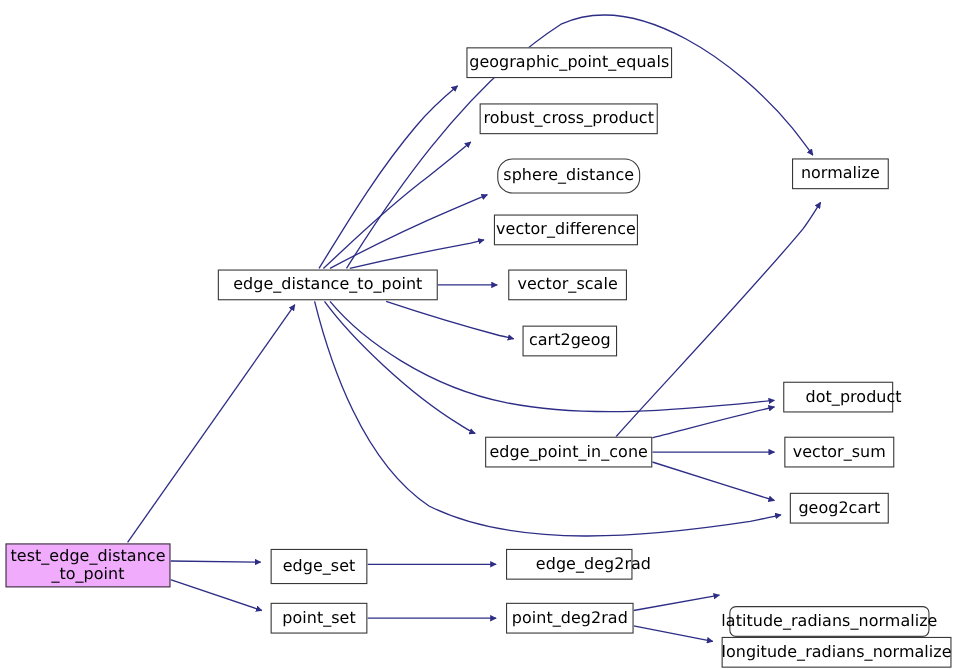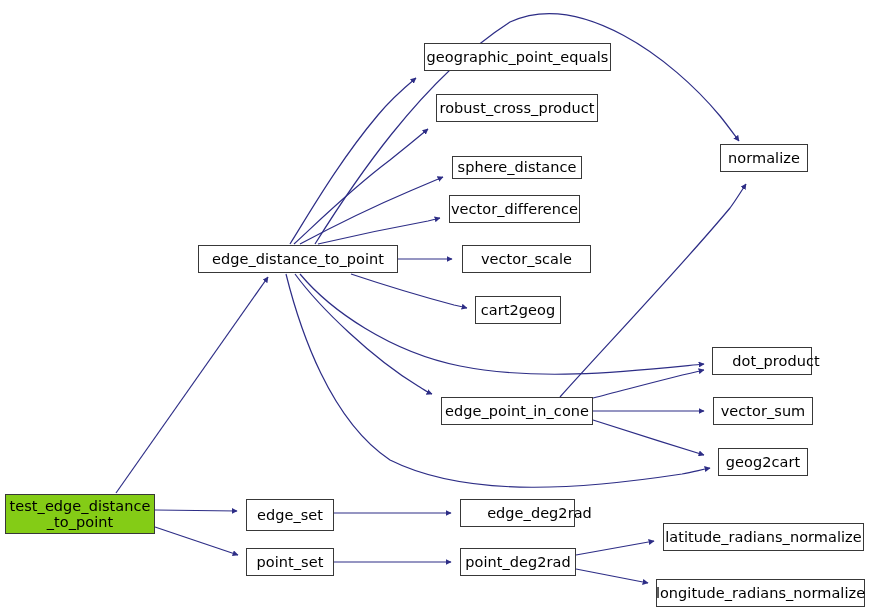--- a/index.html
+++ b/index.html
@@ -34,21 +34,21 @@
     font-size: 14.5px;
     line-height: 1.12;
     display: flex;
     align-items: center;
     justify-content: center;
     text-align: center;
     white-space: pre;
     letter-spacing: 0.05px;
   }
   .node.current {
-    background: #84cc16;
+    background: #f0abfc;
     border: 1px solid #383838;
   }
   .node-label {
     display: block;
   }
 </style>
 </head>
 <body>
 
 <div id="canvas">
@@ -83,27 +83,27 @@
       </g>
   </svg>
   <div id="node-layer">
       <div class="node current" style="left: 5px; top: 494px; width: 150px; height: 40px;"><span class="node-label">test_edge_distance
 _to_point</span></div>
       <div class="node" style="left: 246px; top: 499px; width: 88px; height: 32px;"><span class="node-label">edge_set</span></div>
       <div class="node" style="left: 246px; top: 548px; width: 88px; height: 28px;"><span class="node-label">point_set</span></div>
       <div class="node" style="left: 198px; top: 245px; width: 200px; height: 28px;"><span class="node-label">edge_distance_to_point</span></div>
       <div class="node" style="left: 424px; top: 43px; width: 187px; height: 28px;"><span class="node-label">geographic_point_equals</span></div>
       <div class="node" style="left: 436px; top: 94px; width: 162px; height: 28px;"><span class="node-label">robust_cross_product</span></div>
-      <div class="node" style="left: 452px; top: 156px; width: 130px; height: 23px;"><span class="node-label">sphere_distance</span></div>
+      <div class="node" style="left: 452px; top: 144px; width: 130px; height: 32px; border-radius: 14px;"><span class="node-label">sphere_distance</span></div>
       <div class="node" style="left: 449px; top: 195px; width: 131px; height: 28px;"><span class="node-label">vector_difference</span></div>
-      <div class="node" style="left: 462px; top: 245px; width: 129px; height: 28px;"><span class="node-label">vector_scale</span></div>
+      <div class="node" style="left: 462px; top: 245px; width: 108px; height: 28px;"><span class="node-label">vector_scale</span></div>
       <div class="node" style="left: 475px; top: 296px; width: 86px; height: 28px;"><span class="node-label">cart2geog</span></div>
       <div class="node" style="left: 720px; top: 144px; width: 88px; height: 28px;"><span class="node-label">normalize</span></div>
       <div class="node" style="left: 712px; top: 347px; width: 100px; height: 28px; padding-left: 28px;"><span class="node-label">dot_product</span></div>
       <div class="node" style="left: 441px; top: 397px; width: 152px; height: 28px;"><span class="node-label">edge_point_in_cone</span></div>
       <div class="node" style="left: 713px; top: 397px; width: 100px; height: 28px;"><span class="node-label">vector_sum</span></div>
       <div class="node" style="left: 718px; top: 448px; width: 90px; height: 28px;"><span class="node-label">geog2cart</span></div>
       <div class="node" style="left: 460px; top: 499px; width: 115px; height: 28px; padding-left: 44px;"><span class="node-label">edge_deg2rad</span></div>
       <div class="node" style="left: 460px; top: 548px; width: 116px; height: 28px;"><span class="node-label">point_deg2rad</span></div>
-      <div class="node" style="left: 663px; top: 523px; width: 201px; height: 28px;"><span class="node-label">latitude_radians_normalize</span></div>
+      <div class="node" style="left: 663px; top: 551px; width: 182px; height: 28px; border-radius: 6px;"><span class="node-label">latitude_radians_normalize</span></div>
       <div class="node" style="left: 656px; top: 572px; width: 209px; height: 28px; margin-top: 7px;"><span class="node-label">longitude_radians_normalize</span></div>
     </div>
 </div>
 
 </body></html>

